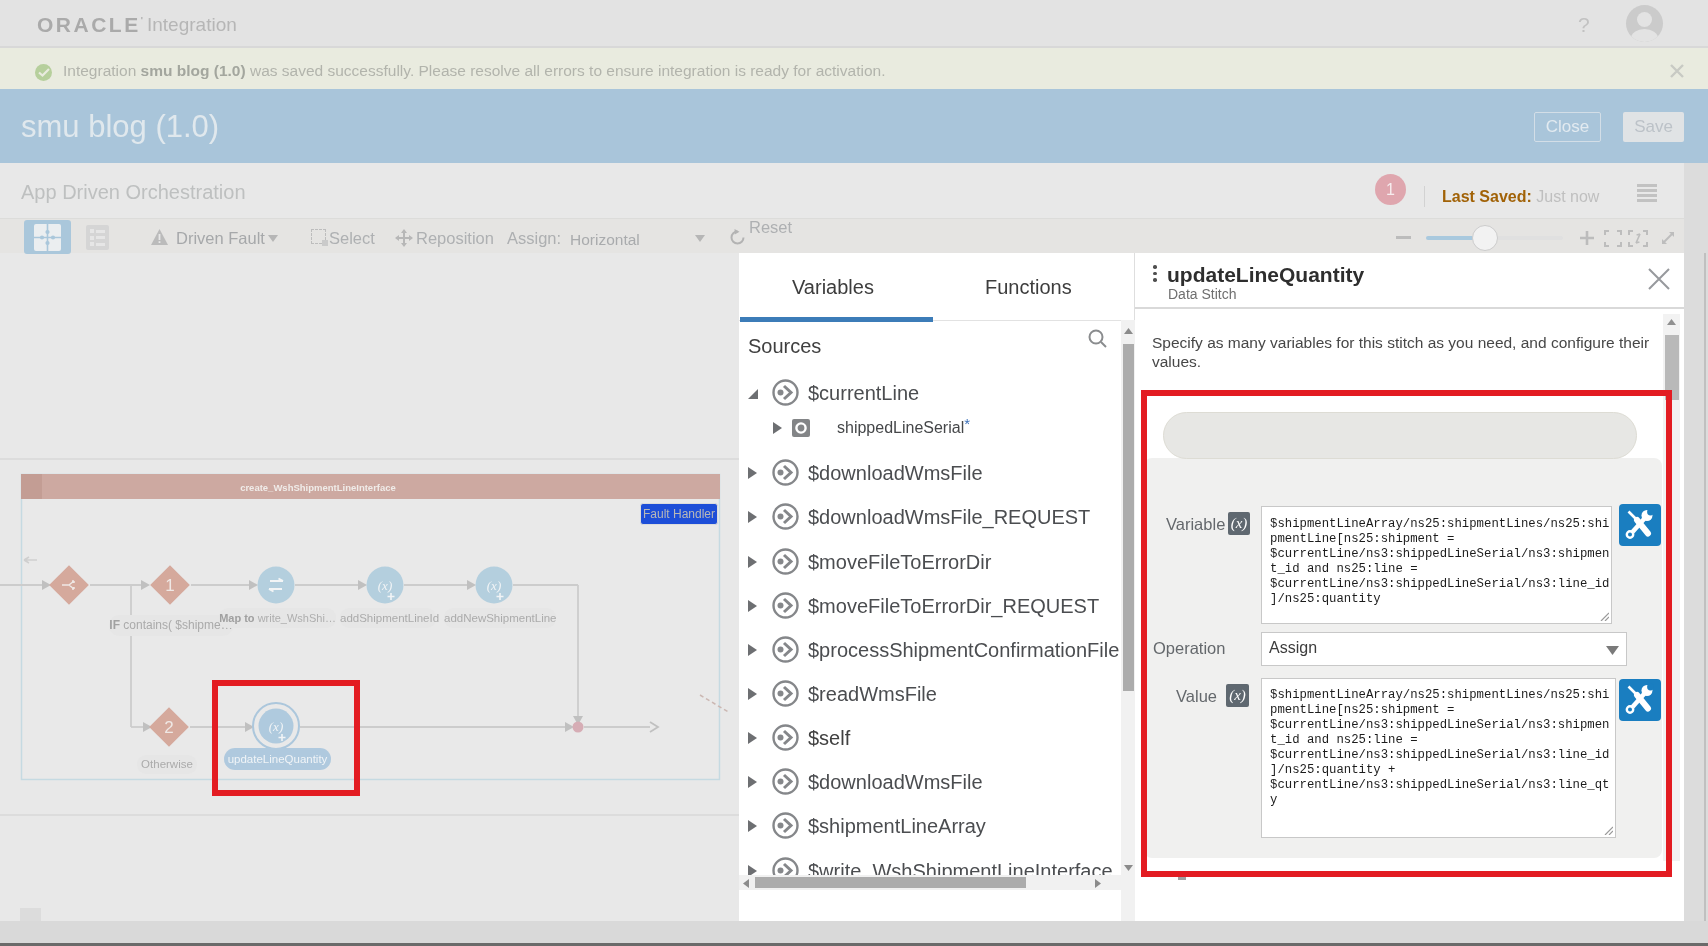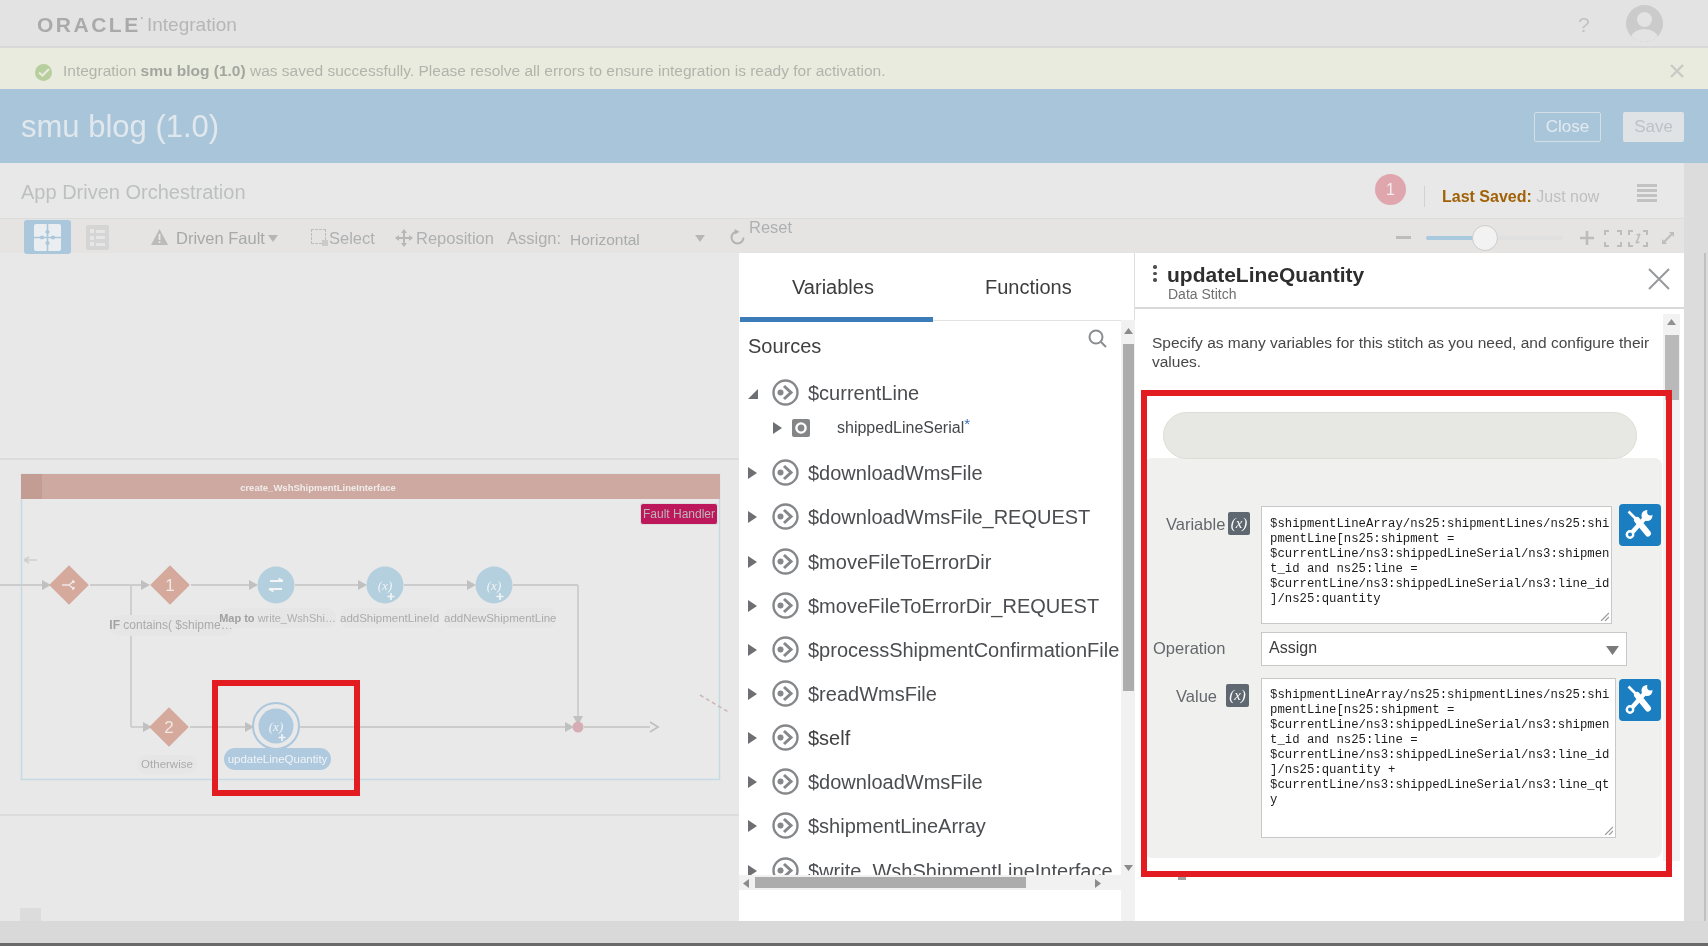--- a/index.html
+++ b/index.html
@@ -197,21 +197,21 @@
   <text x="169" y="278" font-size="17" fill="#efe8e5" text-anchor="middle" font-family="Liberation Sans">2</text>
 
   <circle cx="276" cy="271" r="23" fill="none" stroke="#acc7dc" stroke-width="2"></circle>
   <circle cx="276" cy="271" r="17.5" fill="#afcade"></circle>
   <text x="276" y="276" font-size="13" fill="#f1f4f6" text-anchor="middle" font-family="Liberation Serif" font-style="italic">(x)</text>
   <path d="M282 279 v7 M278.5 282.5 h7" stroke="#f1f4f6" stroke-width="1.6"></path>
 
   <path d="M700 240 l30 18" stroke="#cbb7b2" stroke-width="1.5" stroke-dasharray="4 3" fill="none"></path>
 </svg>
 
-<div class="abs" style="left:640px;top:503px;width:76px;height:20px;background:#be185d;border:1px solid #dcdcdc;border-radius:3px;font-size:12px;color:#b8b8b8;text-align:center;line-height:20px;">Fault Handler</div>
+<div class="abs" style="left:640px;top:503px;width:76px;height:20px;background:#1d4ed8;border:1px solid #dcdcdc;border-radius:3px;font-size:12px;color:#b8b8b8;text-align:center;line-height:20px;">Fault Handler</div>
 <div class="abs" style="left:109px;top:615px;width:124px;height:21px;background:#e6e6e6;border-radius:10px;font-size:12px;color:#aaaaaa;text-align:center;line-height:21px;white-space:nowrap;"><b style="color:#a2a2a2;">IF</b> contains( $shipme…</div>
 <div class="abs" style="left:219px;top:608px;width:117px;height:20px;background:#e6e6e6;border-radius:9px;font-size:11px;color:#aeaeae;text-align:center;line-height:20px;white-space:nowrap;"><b style="color:#a0a0a0;">Map to</b> write_WshShi…</div>
 <div class="abs" style="left:340px;top:608px;width:96px;height:20px;background:#e6e6e6;border-radius:9px;font-size:11.5px;color:#ababab;text-align:center;line-height:20px;white-space:nowrap;">addShipmentLineId</div>
 <div class="abs" style="left:444px;top:608px;width:112px;height:20px;background:#e6e6e6;border-radius:9px;font-size:11.5px;color:#ababab;text-align:center;line-height:20px;white-space:nowrap;">addNewShipmentLine</div>
 <div class="abs" style="left:137px;top:755px;width:60px;height:19px;background:#e6e6e6;border-radius:9px;font-size:11.5px;color:#ababab;text-align:center;line-height:19px;">Otherwise</div>
 <div class="abs" style="left:224px;top:748px;width:107px;height:22px;background:#afc9de;border-radius:11px;font-size:11.5px;color:#f0f4f7;text-align:center;line-height:22px;white-space:nowrap;">updateLineQuantity</div>
 
 <div class="abs" style="left:20px;top:908px;width:21px;height:13px;background:#dcdcdc;"></div>
 
 <div class="abs" style="left:212px;top:680px;width:148px;height:116px;border:6px solid #e31c22;box-sizing:border-box;"></div>

